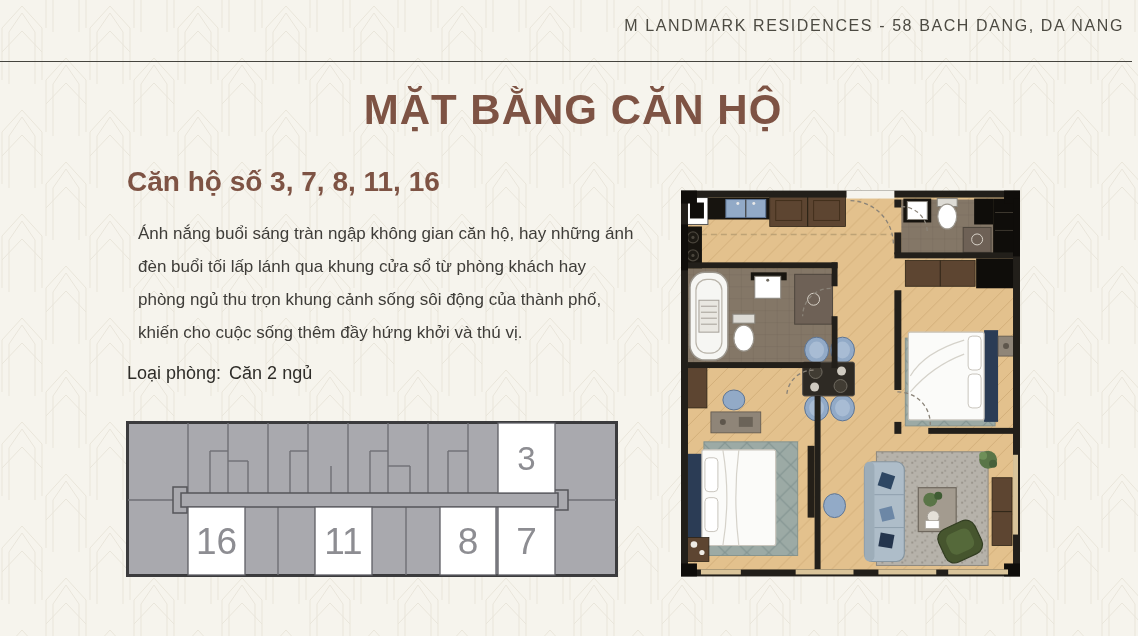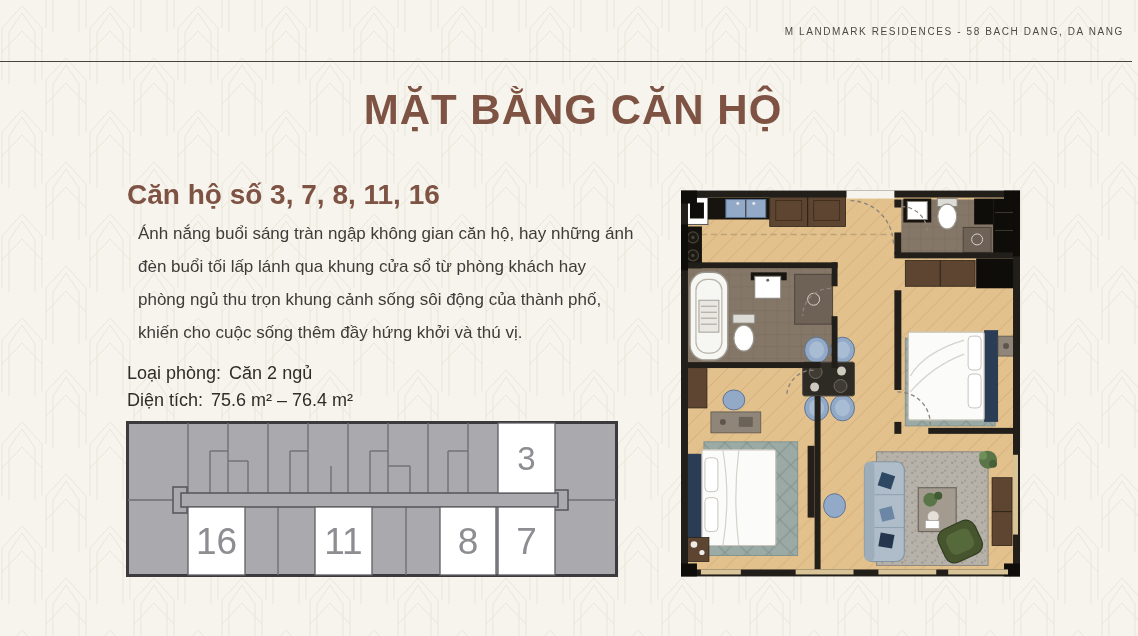--- a/index.html
+++ b/index.html
@@ -16,34 +16,34 @@
   html,body{margin:0;padding:0;}
   body{
     width:1138px;height:636px;overflow:hidden;position:relative;
     background:var(--background);
     font-family:"Liberation Sans","DejaVu Sans",sans-serif;
     color:var(--body_text);
   }
   .bg-pattern{position:absolute;inset:0;z-index:0;}
   .layer{position:absolute;z-index:1;}
   .brand-header{
-    top:26px;right:14px;font-size:10px;letter-spacing:1.6px;
+    top:17px;right:14px;font-size:16px;letter-spacing:1.6px;
     color:var(--header_text);
   }
   .header-rule{
     top:61px;left:0;width:1132px;height:0;
     border-top:1.6px solid var(--rule_line);
   }
   .page-title{
     top:86px;left:4px;width:1138px;text-align:center;
     font-size:42px;font-weight:700;letter-spacing:1px;
     color:var(--heading_brown);margin:0;
   }
   .subtitle{
-    top:179px;left:127px;font-size:28px;font-weight:700;
+    top:166px;left:127px;font-size:28px;font-weight:700;
     color:var(--heading_brown);margin:0;
   }
   .description{
     top:206px;left:127px;width:497px;font-size:17px;line-height:33px;
     color:var(--body_text);margin:11px;
   }
   .specs{top:360px;left:127px;font-size:18px;line-height:27px;color:#2f2d29;}
   .spec-value{margin-left:8px;}
   .keyplan-svg{top:421px;left:126px;}
   .floorplan-svg{top:190px;left:681px;}
@@ -86,23 +86,20 @@
 <div class="layer header-rule"></div>
 
 <h1 class="layer page-title">MẶT BẰNG CĂN HỘ</h1>
 
 <h2 class="layer subtitle">Căn hộ số 3, 7, 8, 11, 16</h2>
 <p class="layer description">Ánh nắng buổi sáng tràn ngập không gian căn hộ, hay những ánh đèn buổi tối lấp lánh qua khung cửa sổ từ phòng khách hay phòng ngủ thu trọn khung cảnh sống sôi động của thành phố, khiến cho cuộc sống thêm đầy hứng khởi và thú vị.</p>
 
 <div class="layer specs">
   <div>
     <span>Loại phòng:</span><span class="spec-value">Căn 2 ngủ</span>
-  </div>
-  <div>
-    <span>Diện tích:</span><span class="spec-value">75.6 m² – 76.4 m²</span>
   </div>
 </div>
 
 <svg class="layer keyplan-svg" width="492" height="156" viewBox="0 0 492 156">
   <rect x="1.5" y="1.5" width="489" height="153" fill="var(--keyplan_gray)" stroke="var(--keyplan_border)" stroke-width="3"></rect>
   <g stroke="var(--keyplan_line)" stroke-width="1.4">
     <line x1="62" y1="2" x2="62" y2="72"></line>
       <line x1="102" y1="2" x2="102" y2="72"></line>
     <line x1="142" y1="2" x2="142" y2="72"></line>
       <line x1="182" y1="2" x2="182" y2="72"></line>

